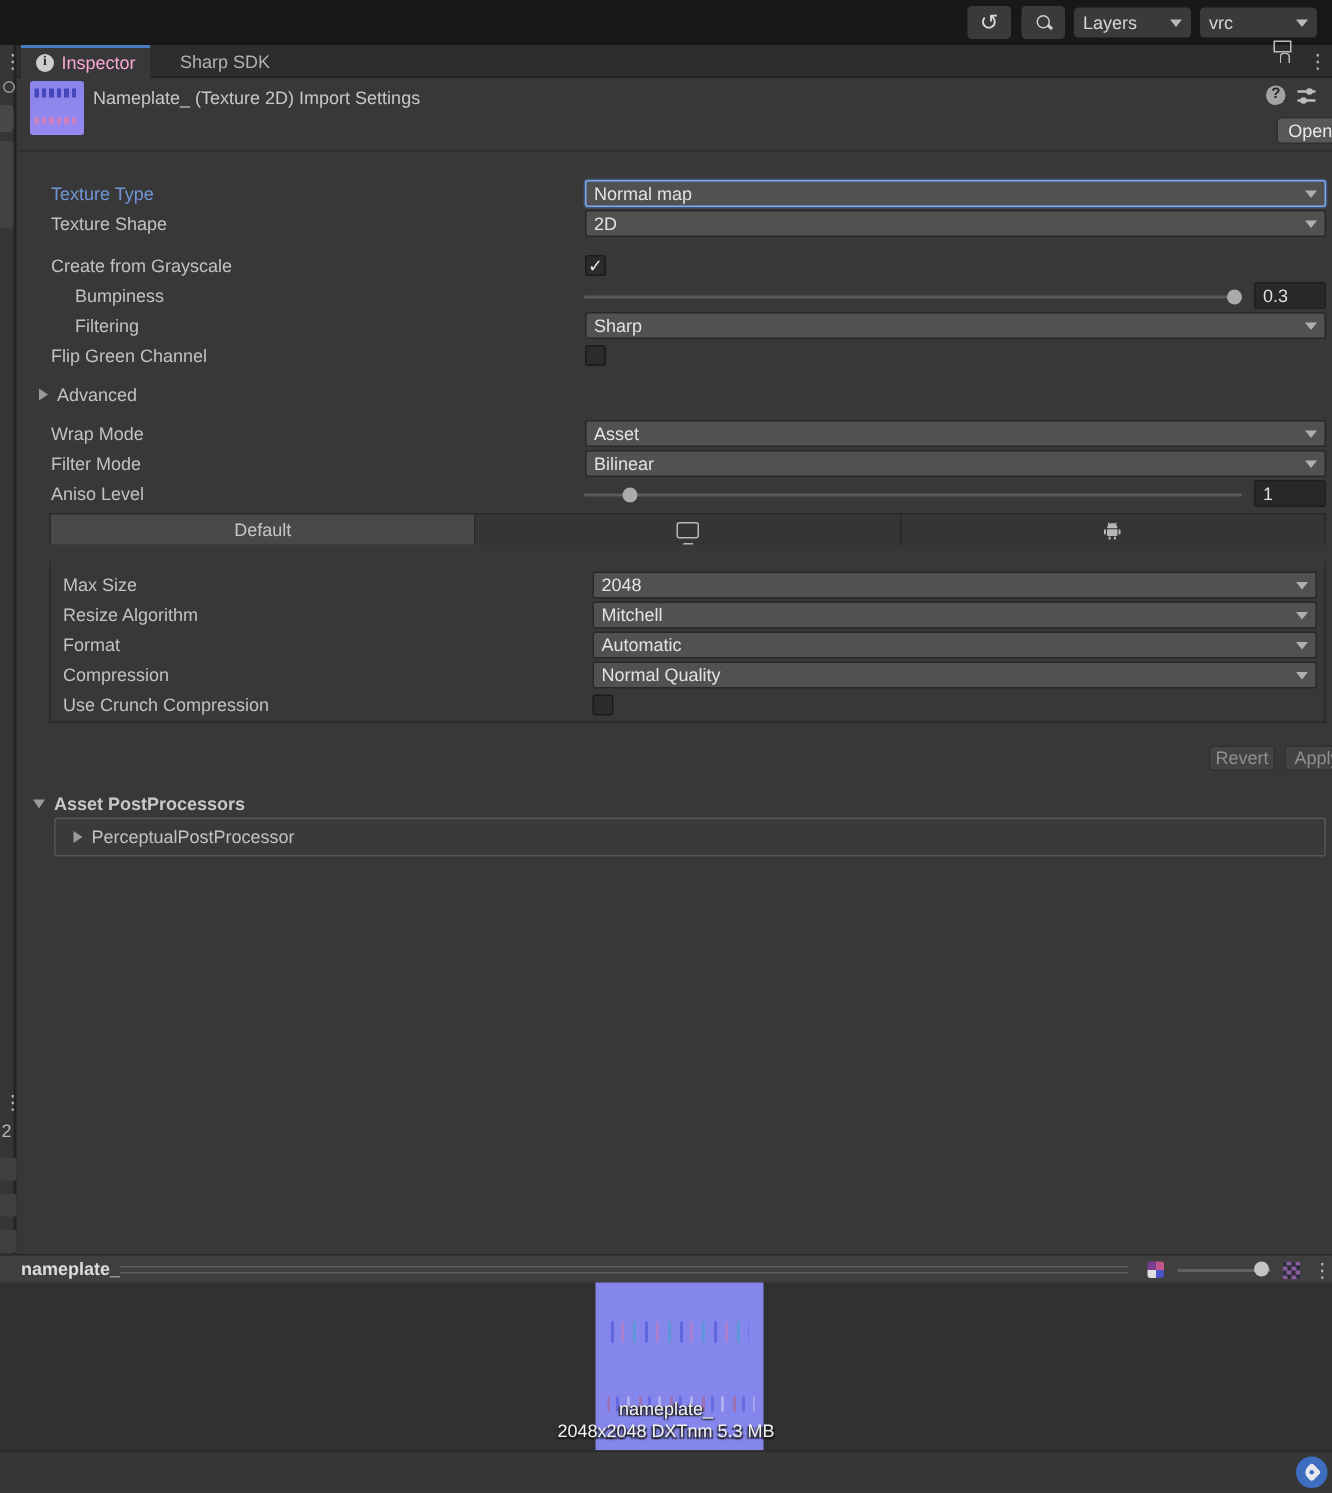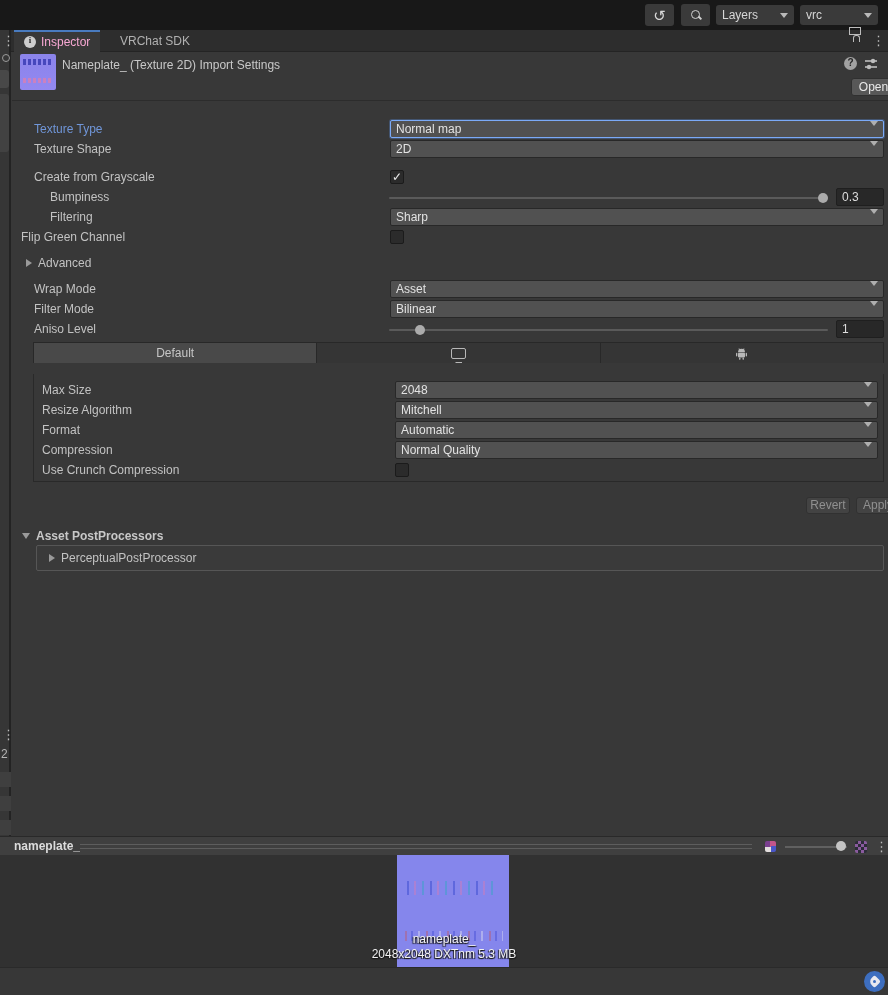--- a/index.html
+++ b/index.html
@@ -68,21 +68,21 @@
 
   
   .row { position:absolute; left:0; width:888px; height:18px; }
   .lbl { position:absolute; line-height:18px; color:#c2c2c2; white-space:nowrap; }
   .lbl-accent { color:#7096d8; }
   .fold-tri { width:0; height:0; border-top:4px solid transparent; border-bottom:4px solid transparent;
       border-left:6px solid #9a9a9a; display:inline-block; }
   .fold-tri-open { width:0; height:0; border-left:4px solid transparent; border-right:4px solid transparent;
       border-top:6px solid #9a9a9a; display:inline-block; }
   .dd { position:absolute; height:18px; background:#515151; border:1px solid #282828; border-radius:2px;
-      color:#e2e2e2; display:flex; align-items:flex-start; padding:0 5px; }
+      color:#e2e2e2; display:flex; align-items:center; padding:0 5px; }
   .dd .val { flex:1; line-height:16px; white-space:nowrap; overflow:hidden; }
   .dd .arrow { width:0; height:0; border-left:4px solid transparent; border-right:4px solid transparent;
       border-top:5px solid #afafaf; }
   .dd-focus { border:1px solid #7baaf7; box-shadow:0 0 0 1px rgba(90,140,220,.35); }
   .checkbox { position:absolute; width:14px; height:14px; background:#2b2b2b; border:1px solid #1b1b1b;
       border-radius:2px; }
   .checkbox.checked::after { content:"\2713"; position:absolute; left:1px; top:-1px; font-size:12px; color:#e6e6e6; }
   .slider-track { position:absolute; height:2px; background:#5a5a5a; border-radius:1px; }
   .slider-thumb { position:absolute; width:10px; height:10px; border-radius:50%; background:#ababab; top:-4px; }
   .numfield { position:absolute; height:18px; background:#282828; border:1px solid #1f1f1f; border-radius:2px;
@@ -162,21 +162,21 @@
     <span class="dd-caret"></span>
   </div>
 </div>
 
 <div id="tabbar" class="abs">
   <div class="tab-active abs">
     <span class="info-icon"></span>
     <span>Inspector</span>
   </div>
   <div class="tab-idle abs">
-    <span>VRChat SDK</span>
+    <span>Sharp SDK</span>
   </div>
   <span class="lock-icon abs" style="left:849px;top:5px;"></span>
   <span class="kebab abs" style="left:872px;top:4px;"></span>
 </div>
 
 <div id="sliver" class="abs">
   <span class="kebab abs" style="left:2px;top:4px;"></span>
   <span class="sliver-circle abs"></span>
   <span class="sliver-btn abs"></span>
   <span class="sliver-panel abs"></span>
@@ -235,21 +235,21 @@
 
 <div class="row" style="top:208px;">
   <span class="lbl" style="left:50px;">Filtering</span>
   <div class="dd" style="left:390px;width:494px;">
     <span class="val">Sharp</span>
     <span class="arrow"></span>
   </div>
 </div>
 
 <div class="row" style="top:228px;">
-  <span class="lbl" style="left:21px;">Flip Green Channel</span>
+  <span class="lbl" style="left:34px;">Flip Green Channel</span>
   <span class="checkbox" style="left:390px;top:2px;"></span>
 </div>
 
 <div class="row" style="top:254px;">
   <span class="fold-tri abs" style="left:26px;top:5px;"></span>
   <span class="lbl" style="left:38px;">Advanced</span>
 </div>
 
 <div class="row" style="top:280px;">
   <span class="lbl" style="left:34px;">Wrap Mode</span>

